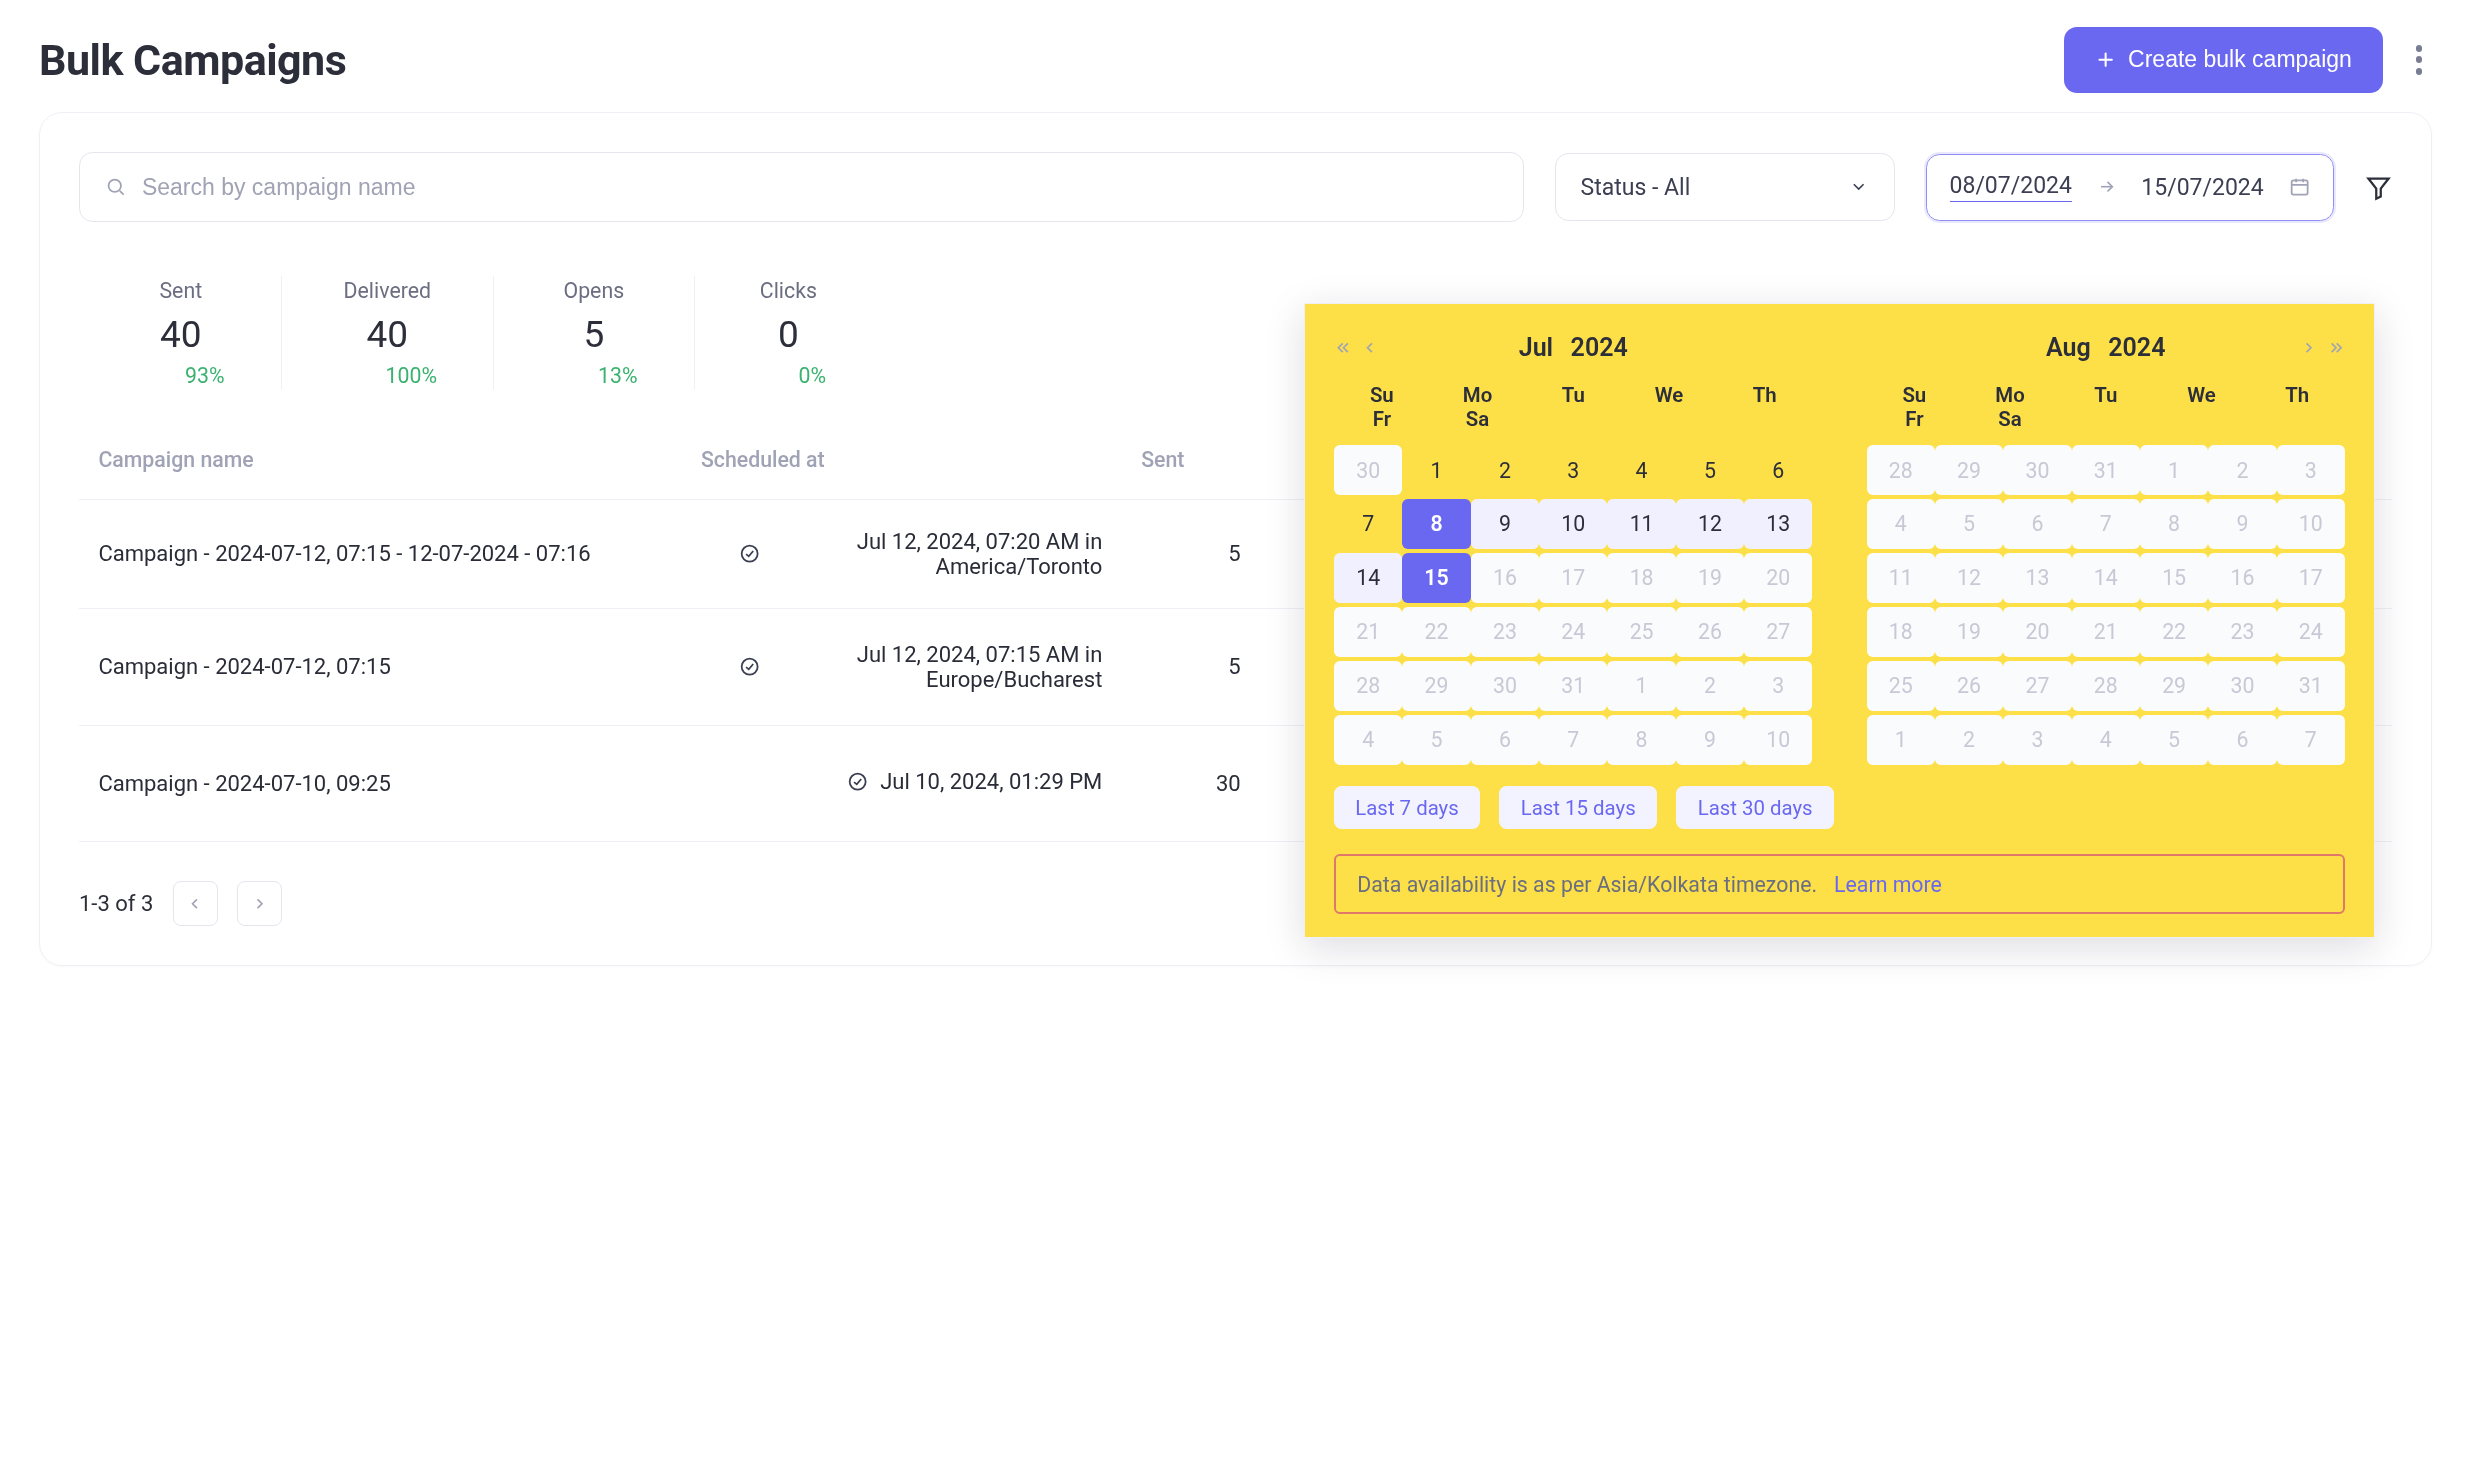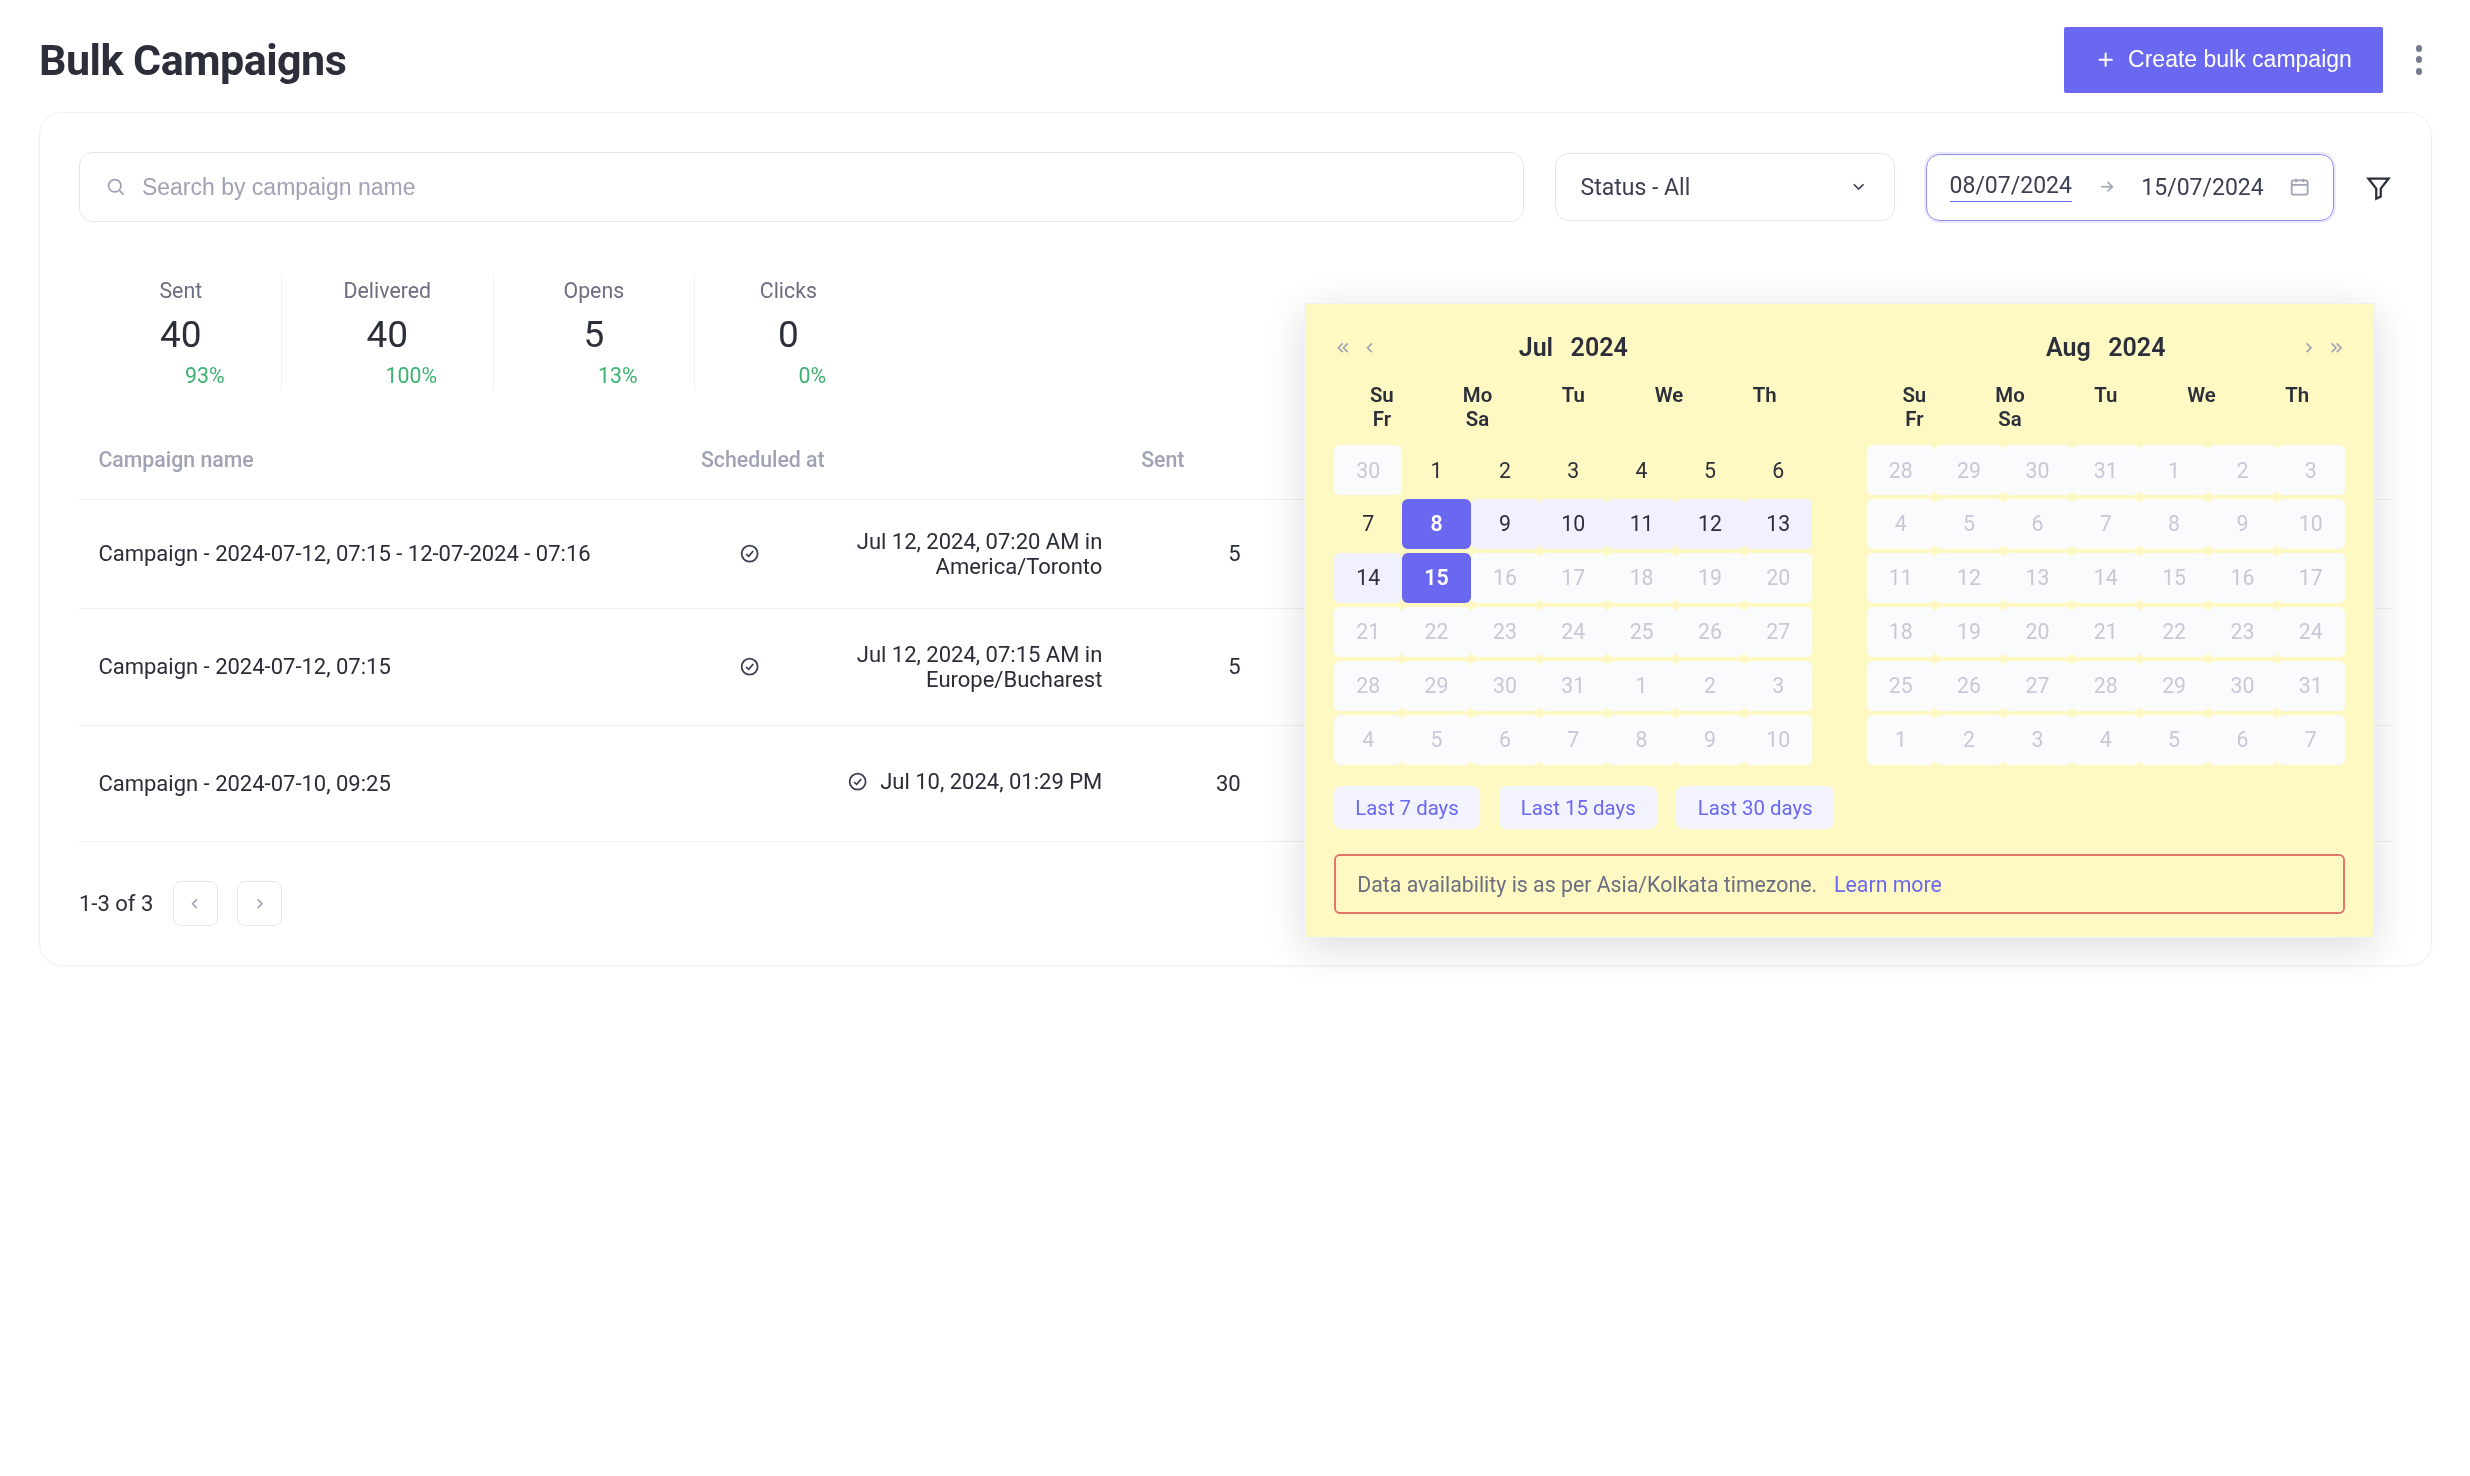--- a/index.html
+++ b/index.html
@@ -16,21 +16,21 @@
     --page-bg:#ffffff;
   }
   *{box-sizing:border-box;}
   html,body{margin:0;padding:0;background:var(--page-bg);font-family:-apple-system,BlinkMacSystemFont,"Segoe UI",Roboto,Helvetica,Arial,sans-serif;color:var(--ink);font-size:14.6px;}
   .page{width:2471px;height:1477px;padding:27px 39px 39px 39px;position:relative;transform-origin:top left;}
 
   
   .topbar{display:flex;align-items:center;justify-content:space-between;padding:0 0 19.4px 0;}
   .page-title{font-size:43px;font-weight:700;letter-spacing:-0.5px;}
   .topbar-actions{display:flex;align-items:center;gap:23px;}
-  .btn-primary{display:inline-flex;align-items:center;gap:11.6px;background:var(--brand);color:#fff;border:none;border-radius:2px;padding:19.4px 31px;font-size:23px;font-weight:500;cursor:pointer;}
+  .btn-primary{display:inline-flex;align-items:center;gap:11.6px;background:var(--brand);color:#fff;border:none;border-radius:13px;padding:19.4px 31px;font-size:23px;font-weight:500;cursor:pointer;}
   .btn-primary svg{width:21.3px;height:21.3px;}
   .kebab{display:flex;flex-direction:column;gap:4.9px;padding:9.7px;cursor:pointer;}
   .kebab span{width:6.8px;height:6.8px;border-radius:50%;background:#7a7d92;display:block;}
 
   
   .card{border:1px solid var(--line-soft);border-radius:23px;padding:39px 39px 39px 39px;box-shadow:0 1px 2.9px rgba(20,20,40,0.03);position:relative;}
 
   
   .filters{display:flex;align-items:center;gap:31px;}
   .search-wrap{flex:1;display:flex;align-items:center;border:1px solid var(--line);border-radius:13.6px;padding:19.4px 25px;gap:13.6px;}
@@ -66,21 +66,21 @@
   .row-kebab span{width:4.9px;height:4.9px;border-radius:50%;background:#7a7d92;display:block;}
   .th-right{text-align:right;}
   .th-center{text-align:center;}
   .kebab-header{width:58px;}
 
   
   .pager{display:flex;align-items:center;gap:19.4px;padding-top:39px;font-size:22px;color:var(--ink);}
   .pager-btn{width:45px;height:45px;border:1px solid var(--line);border-radius:7.8px;display:flex;align-items:center;justify-content:center;cursor:pointer;color:var(--muted);font-size:21.3px;}
 
   
-  .popover{position:absolute;top:190px;right:56px;width:1071px;background:#fef9c3;border:1px solid var(--line-soft);border-radius:1.9px;box-shadow:0 9.7px 39px rgba(30,30,60,0.15);padding:29px 29px 23px 29px;z-index:10;}
+  .popover{position:absolute;top:190px;right:56px;width:1071px;background:#fde047;border:1px solid var(--line-soft);border-radius:1.9px;box-shadow:0 9.7px 39px rgba(30,30,60,0.15);padding:29px 29px 23px 29px;z-index:10;}
   .months{display:flex;gap:54px;}
   .month{flex:1;position:relative;}
   .month-header{display:flex;align-items:center;justify-content:center;gap:17.5px;font-size:25px;font-weight:600;color:var(--ink);margin-bottom:21.3px;position:relative;}
   .month-nav{position:absolute;display:flex;gap:9.7px;color:var(--muted);}
   .month-nav.left{left:0;}
   .month-nav.right{right:0;}
   .nav-chev{width:17.5px;height:17.5px;stroke:currentColor;stroke-width:2.3;fill:none;cursor:pointer;}
   .dow{display:grid;grid-template-columns:repeat(5,1fr);text-align:center;font-size:20.4px;font-weight:600;color:var(--ink);margin-bottom:13.6px;}
   .grid{display:grid;grid-template-columns:repeat(7,1fr);row-gap:3.9px;}
   .day{height:50px;display:flex;align-items:center;justify-content:center;font-size:21.3px;border-radius:5.8px;cursor:pointer;}

